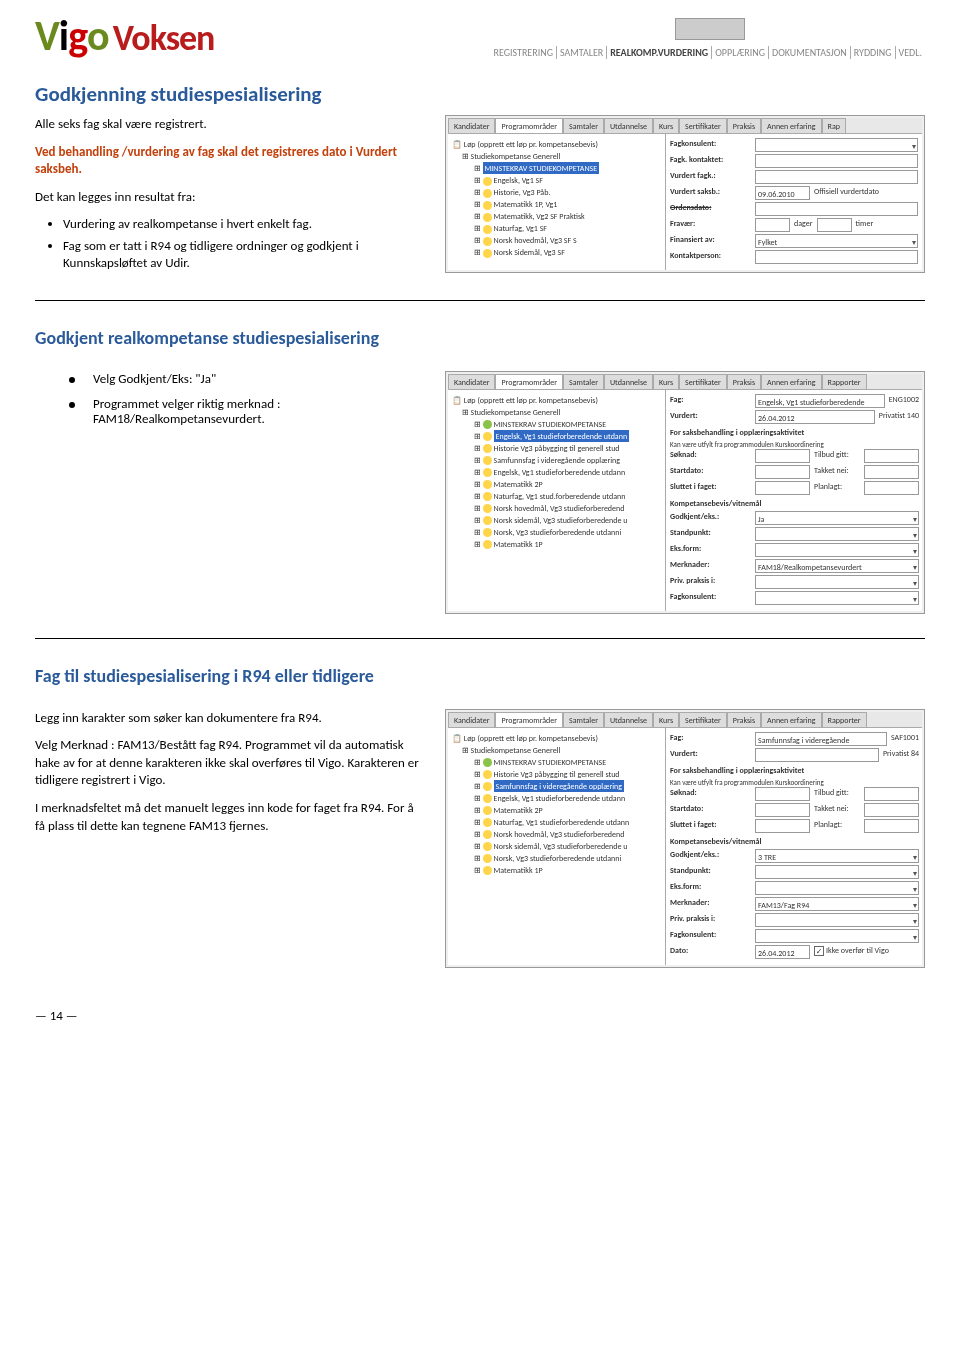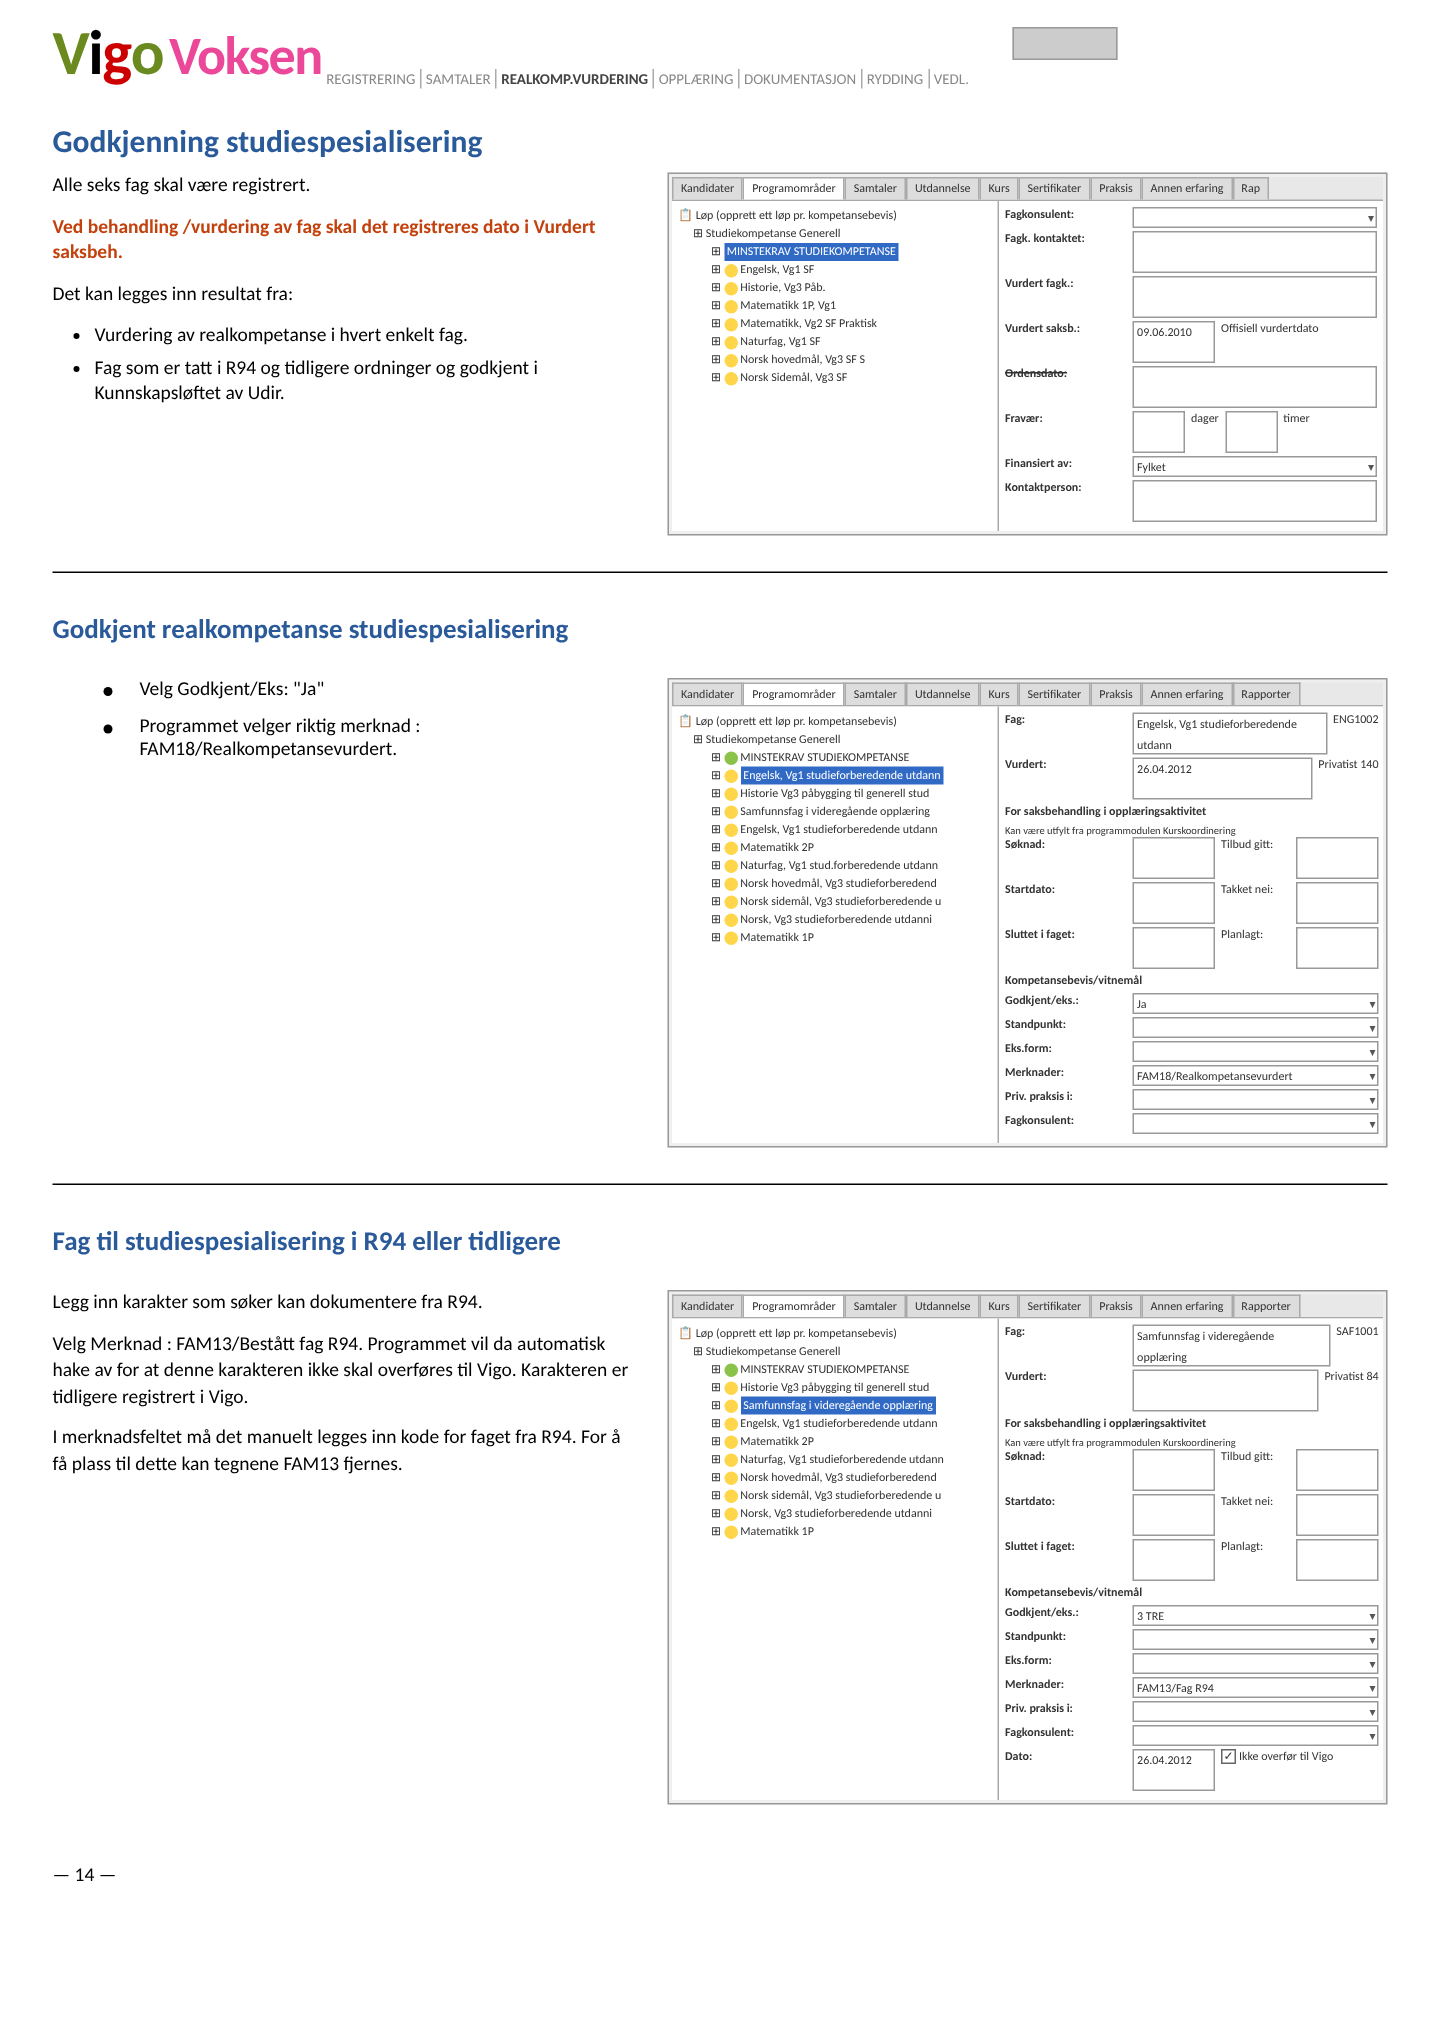--- a/index.html
+++ b/index.html
@@ -4,24 +4,24 @@
 <style>
   * { box-sizing: border-box; margin: 0; padding: 0; }
   body { font-family: Calibri, Arial, sans-serif; width: 960px; background: #fff; color: #000; font-size: 13px; }
   .page { padding: 10px 35px 30px; }
   .header { display: flex; align-items: flex-start; justify-content: space-between; margin-bottom: 20px; }
   .logo { display: flex; align-items: baseline; font-size: 42px; font-weight: bold; letter-spacing: -1px; }
   .logo .v { color: #6a8a1f; }
   .logo .i { color: #000; }
   .logo .g { color: #c00; }
   .logo .o { color: #6a8a1f; }
-  .logo .voksen { color: #ec4899; font-size: 36px; margin-left: 4px; }
+  .logo .voksen { color: #b91c1c; font-size: 36px; margin-left: 4px; }
   .header-right { flex: 1; padding-top: 8px; }
   .header-img-placeholder { width: 70px; height: 22px; background: #ccc; margin-left: auto; margin-right: 180px; border: 1px solid #999; }
-  .breadcrumb { text-align: left; font-size: 10px; color: #888; margin-top: 6px; }
+  .breadcrumb { text-align: right; font-size: 10px; color: #888; margin-top: 6px; }
   .breadcrumb span { padding: 0 3px; border-right: 1px solid #aaa; }
   .breadcrumb span:last-child { border-right: none; }
   .breadcrumb .active { font-weight: bold; color: #444; }
   h2 { color: #2a5a9a; font-size: 21px; font-weight: bold; margin: 20px 0 8px; }
   h3 { color: #2a5a9a; font-size: 18px; font-weight: bold; margin: 26px 0 22px; }
   .section { display: flex; gap: 20px; margin-bottom: 24px; }
   .left-col { flex: 0 0 390px; font-size: 13px; line-height: 1.35; }
   .left-col p { margin-bottom: 10px; }
   .left-col .red { color: #c2410c; font-weight: bold; }
   .left-col ul { list-style: disc; padding-left: 28px; margin-top: 10px; }
@@ -34,21 +34,21 @@
   .ss-body { display: flex; background: #fff; }
   .ss-tree { flex: 0 0 46%; padding: 4px; border-right: 1px solid #aaa; font-size: 8px; line-height: 1.5; }
   .ss-tree .indent1 { padding-left: 10px; }
   .ss-tree .indent2 { padding-left: 22px; position: relative; }
   .ss-tree .selected { background: #316ac5; color: #fff; display: inline-block; padding: 0 2px; }
   .ss-tree .face { display:inline-block; width:9px; height:9px; border-radius:50%; background:#ffd54a; margin-right:2px; vertical-align:middle; }
   .ss-tree .face-green { background:#8bc34a; }
   .ss-form { flex: 1; padding: 4px; font-size: 8px; }
   .ss-form .row { display: flex; align-items: flex-start; margin-bottom: 2px; }
   .ss-form label { flex: 0 0 85px; font-weight: bold; }
-  .ss-form .field { border: 1px solid #999; background: #fff; height: 28px; flex: 1; padding: 0 2px; line-height: 14px; font-size:8px; }
+  .ss-form .field { border: 1px solid #999; background: #fff; height: 14px; flex: 1; padding: 0 2px; line-height: 14px; font-size:8px; }
   .ss-form .field.short { flex: 0 0 55px; }
   .ss-form .field.tiny { flex: 0 0 35px; }
   .ss-form .after { margin-left: 4px; font-size:8px; }
   .ss-form .combo { border: 1px solid #999; background: #fff; height: 14px; flex:1; font-size:8px; padding:0 2px; line-height:14px; position:relative; }
   .ss-form .combo::after { content:"▾"; position:absolute; right:1px; top:0; font-size:8px; color:#555; }
   .divider { border-top: 1px solid #000; margin: 12px 0; }
   .bullet-row { display:flex; align-items:flex-start; margin-bottom:10px; }
   .bullet-row .dot { width:6px; height:6px; background:#000; border-radius:50%; margin:6px 18px 0 34px; flex-shrink:0; }
   .footer { font-size: 13px; margin-top: 40px; }
   .sec2-left { flex: 0 0 390px; }

